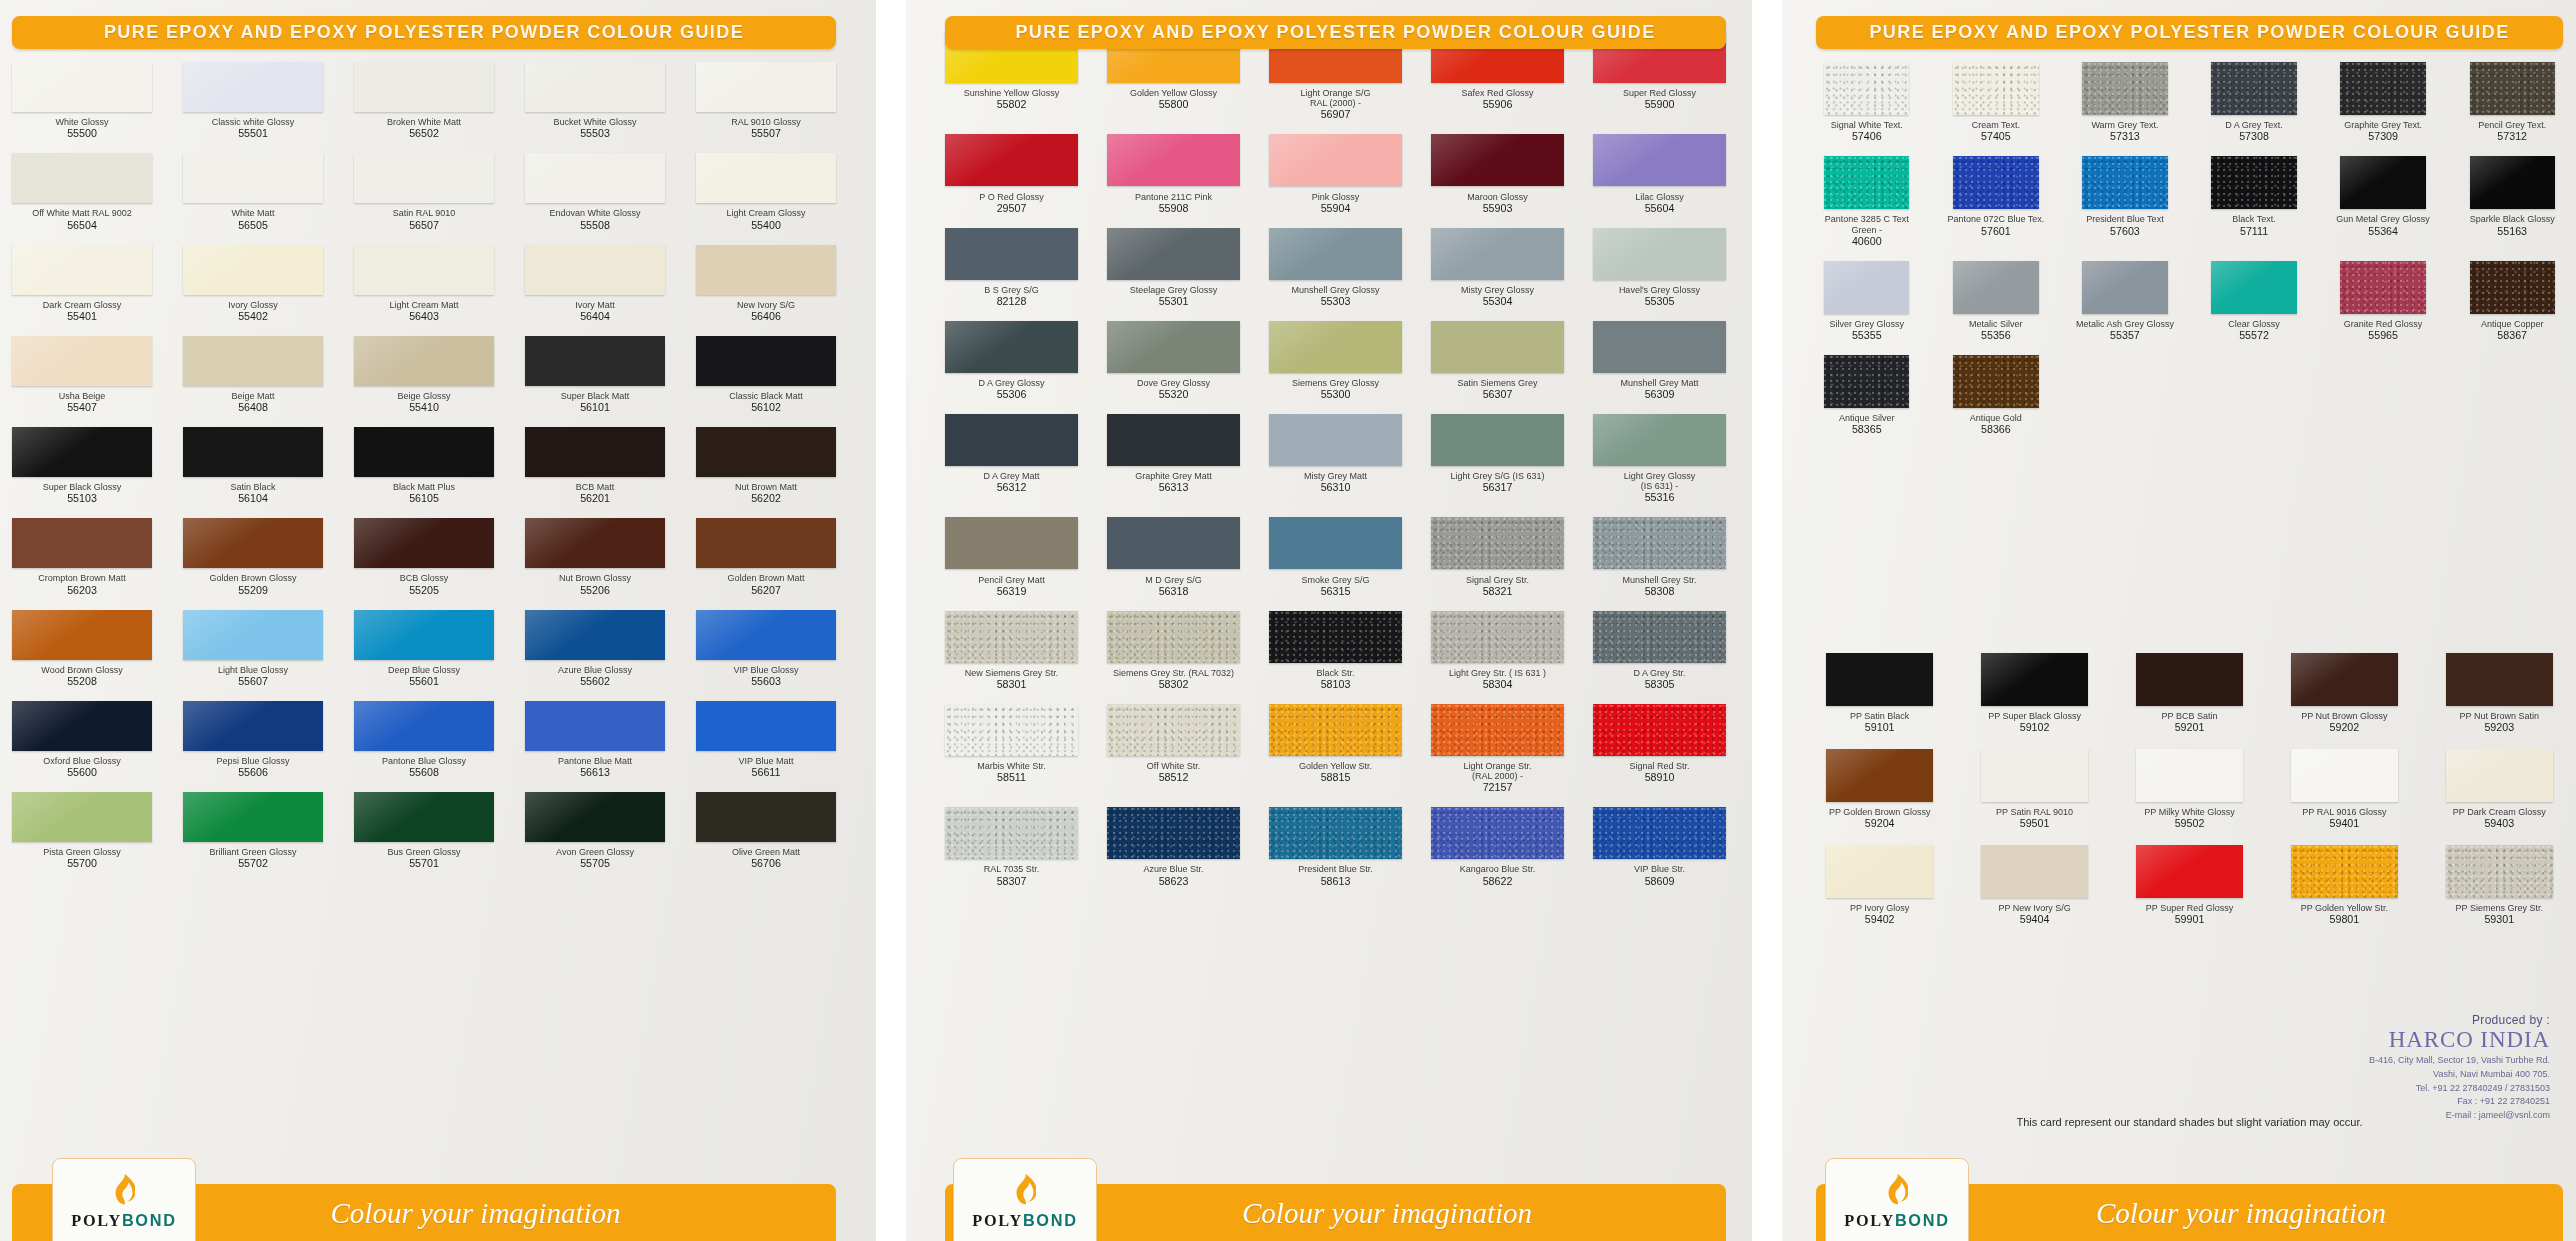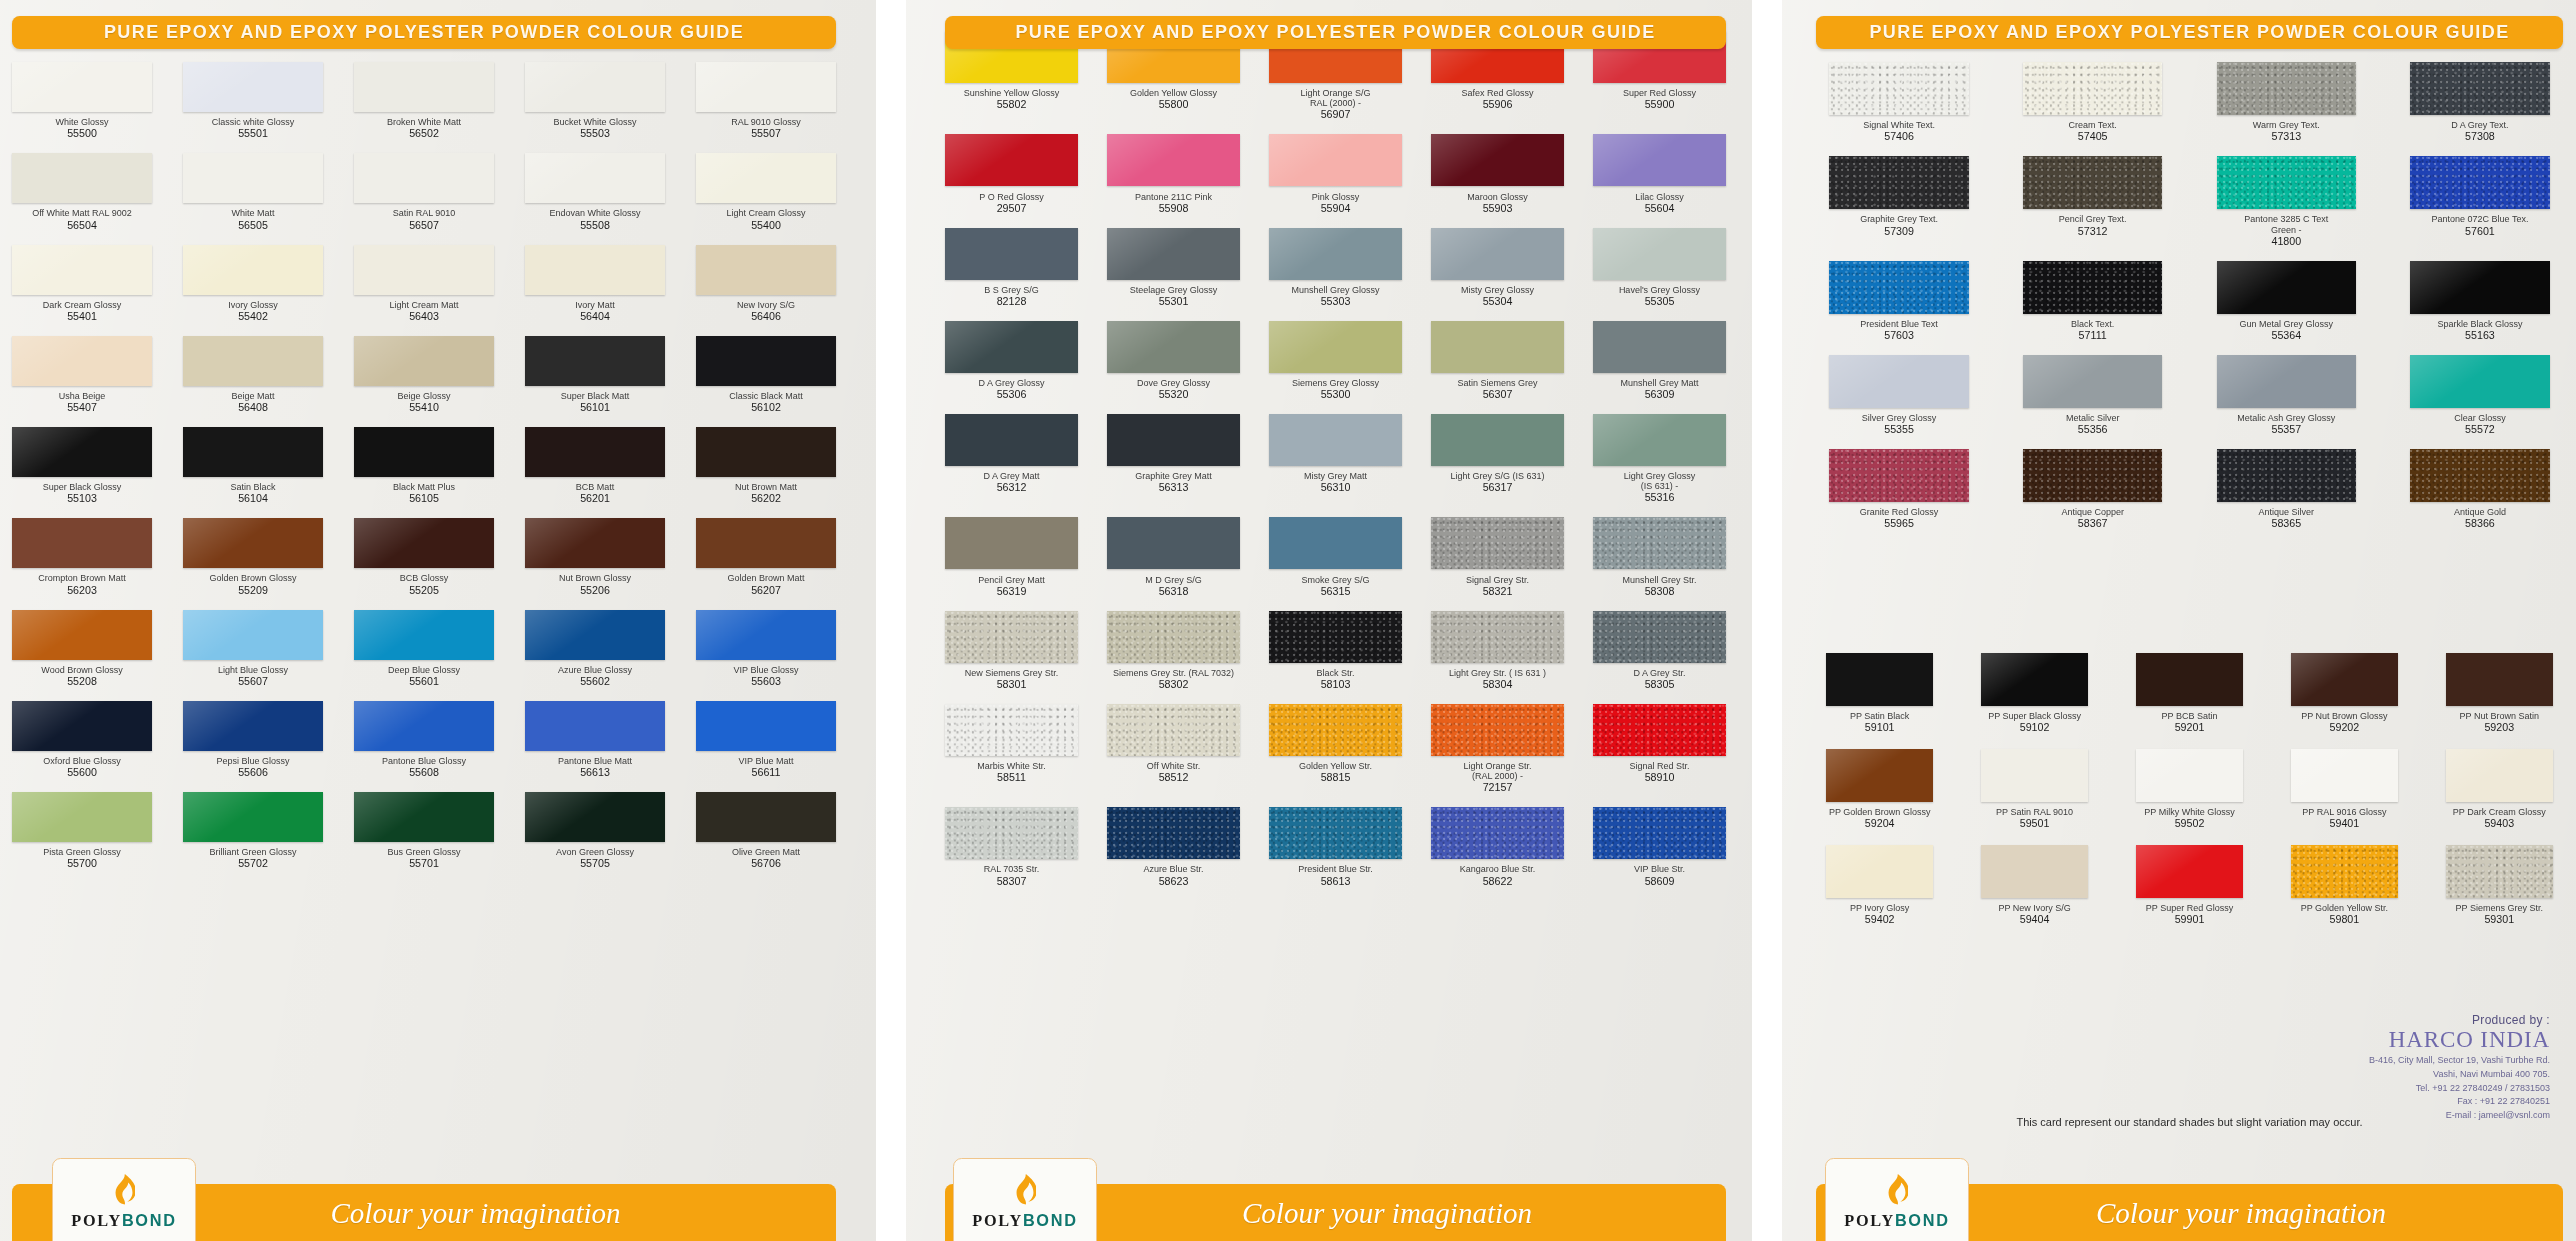--- a/index.html
+++ b/index.html
@@ -100,21 +100,21 @@
   }
   .nm {
     font-size: 9px; color: #3c3c3c; text-align: center;
     line-height: 1.12; margin-top: 5.2px; white-space: pre-line;
   }
   .cd { font-size: 10.7px; color: #1d1d1d; text-align: center; line-height: 1.15; }
 
   
   #grid-left  { left: 12px;  top: 62px;  width: 824px;  grid-template-columns: repeat(5, 1fr); column-gap: 31px; row-gap: 13.7px; }
   #grid-mid   { left: 945px; top: 31px; width: 781px;  grid-template-columns: repeat(5, 1fr); column-gap: 29px; row-gap: 13.7px; }
-  #grid-right-ep { left: 1816px; top: 62px; width: 747px; grid-template-columns: repeat(4, 1fr); column-gap: 27.5px; row-gap: 13.7px; }
+  #grid-right-ep { left: 1816px; top: 62px; width: 747px; grid-template-columns: repeat(6, 1fr); column-gap: 27.5px; row-gap: 13.7px; }
   #grid-right-pp { left: 1816px; top: 653px; width: 747px; grid-template-columns: repeat(5, 1fr); column-gap: 27.5px; row-gap: 15.5px; }
 
   #grid-right-ep .sw, #grid-right-pp .sw { height: 53px; width: 84%; }
   #grid-mid .sw { height: 52px; }
 
   .disclaimer {
     position: absolute; left: 1889px; top: 1116px; width: 601px;
     font-size: 11px; color: #2b2b2b; text-align: center; z-index: 4;
   }
   .produced {
@@ -628,21 +628,21 @@
       </div>
       <div class="cell">
         <div class="sw texture" style="background: rgb(75, 68, 56);"></div>
         <div class="nm">Pencil Grey Text.</div>
         <div class="cd">57312</div>
       </div>
       <div class="cell">
         <div class="sw texture" style="background: rgb(5, 184, 156);"></div>
         <div class="nm">Pantone 3285 C Text
 Green -</div>
-        <div class="cd">41800</div>
+        <div class="cd">40600</div>
       </div>
       <div class="cell">
         <div class="sw texture" style="background: rgb(31, 66, 181);"></div>
         <div class="nm">Pantone 072C Blue Tex.</div>
         <div class="cd">57601</div>
       </div>
       <div class="cell">
         <div class="sw texture" style="background: rgb(14, 115, 189);"></div>
         <div class="nm">President Blue Text</div>
         <div class="cd">57603</div>

